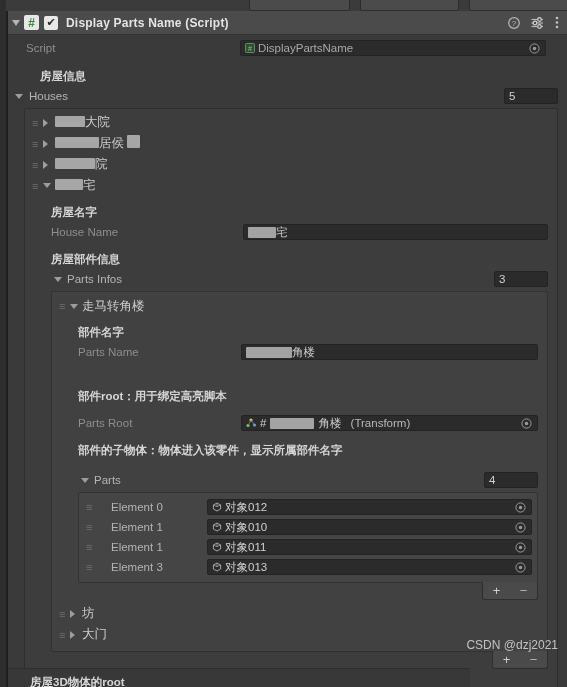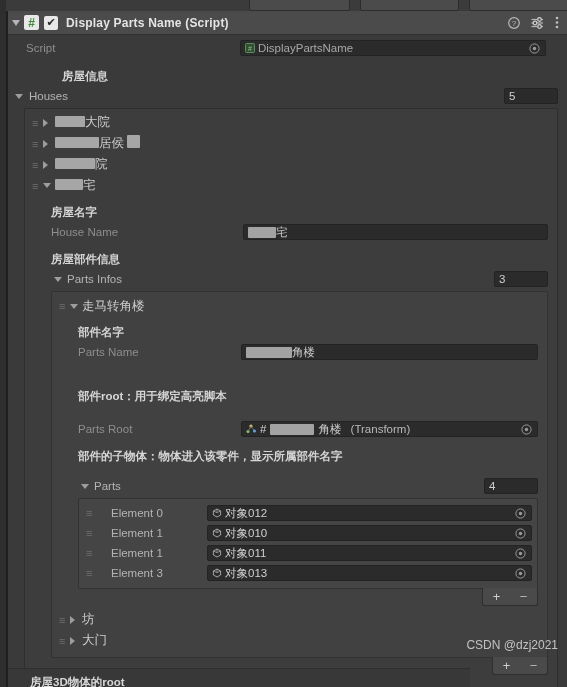--- a/index.html
+++ b/index.html
@@ -132,21 +132,21 @@
         </span>
         <span class="picker">
           <svg width="11" height="11" viewBox="0 0 11 11">
               <circle cx="5.5" cy="5.5" r="4.6" fill="none" stroke="#9a9a9a" stroke-width="1"></circle>
               <circle cx="5.5" cy="5.5" r="1.7" fill="#9a9a9a"></circle>
             </svg>
         </span>
       </div>
     </div>
 
-    <div style="padding-left:16px;margin-top:11px;margin-left:38px;" class="hdr-bold">房屋信息</div>
+    <div style="padding-left:32px;margin-top:11px;" class="hdr-bold">房屋信息</div>
 
     <div class="row" style="margin-top:3px;padding-right:9px;">
       <div style="width:14px;display:flex;justify-content:center;padding-left:4px;">
         <span class="tri-small"></span>
       </div>
       <div class="lbl" style="flex:1;padding-left:3px;">Houses</div>
       <div class="sizefield">5</div>
     </div>
 
     <div class="box" style="position:relative;margin:3px 9px 0 16px;padding:3px 0 0 0;min-height:520px;">
@@ -222,21 +222,21 @@
             <div class="row" style="margin-top:3px;">
               <div class="lbl-dim" style="width:163px;">Parts Name</div>
               <div class="field" style="flex:1;">
                 <span class="redact" style="width:46px;"></span>
                   <span style="color:#d0d0d0;">角楼</span>
               </div>
             </div>
 
             <div class="hdr-bold" style="margin-top:28px;">部件root：用于绑定高亮脚本</div>
 
-            <div class="row" style="margin-top:16px;">
+            <div class="row" style="margin-top:10px;">
               <div class="lbl-dim" style="width:163px;">Parts Root</div>
               <div class="field obj" style="flex:1;">
                 <span class="objname">
                   <svg width="11" height="10" viewBox="0 0 11 10">
                       <circle cx="2" cy="7.5" r="1.6" fill="#7fbf5f"></circle>
                       <circle cx="8.5" cy="7" r="1.6" fill="#5f9fdf"></circle>
                       <circle cx="5" cy="2" r="1.6" fill="#cfcf5f"></circle>
                       <line x1="2" y1="7.5" x2="5" y2="2" stroke="#8a8a8a" stroke-width=".7"></line>
                       <line x1="5" y1="2" x2="8.5" y2="7" stroke="#8a8a8a" stroke-width=".7"></line>
                     </svg>

